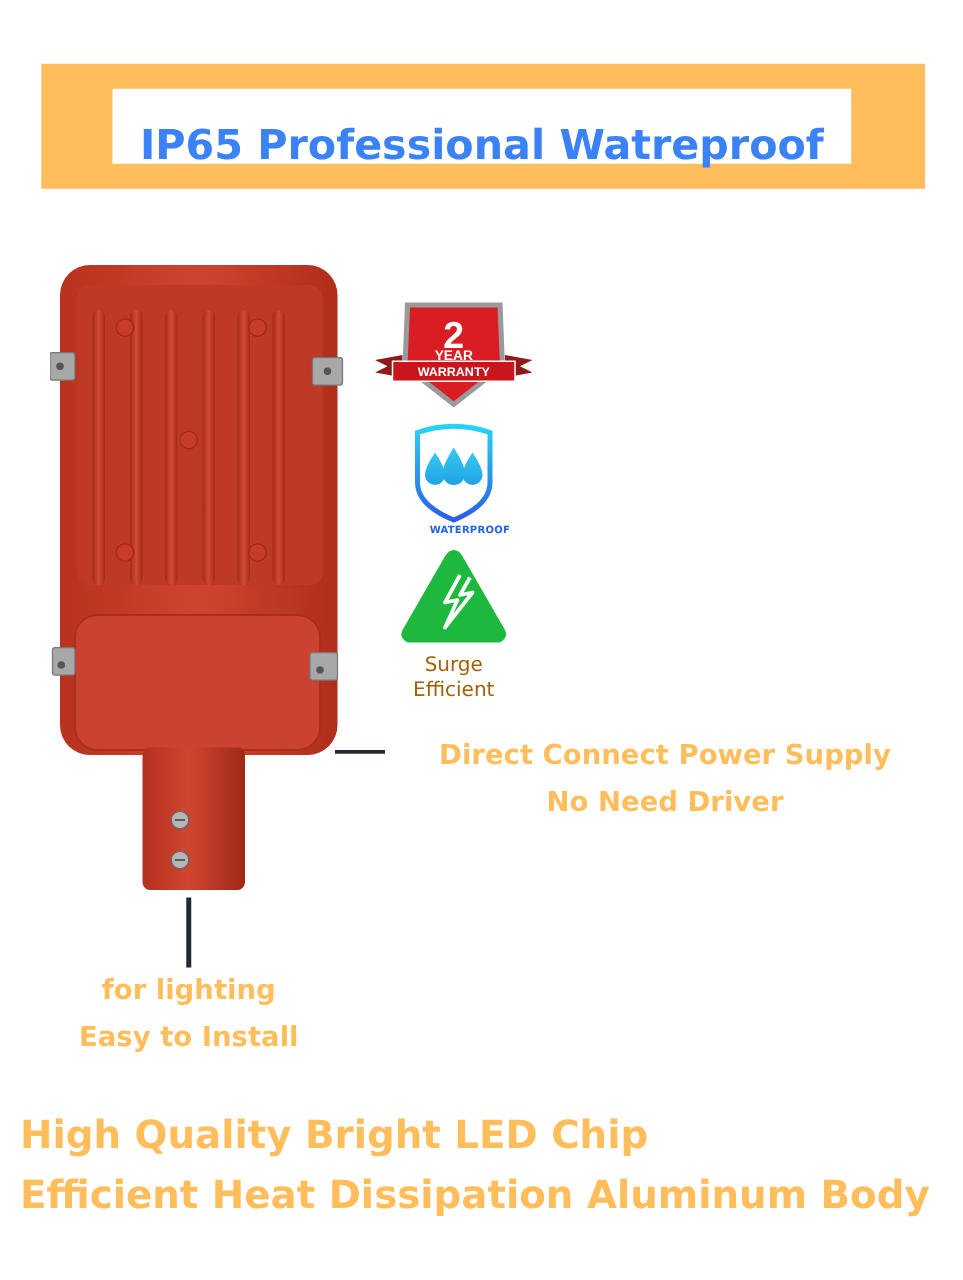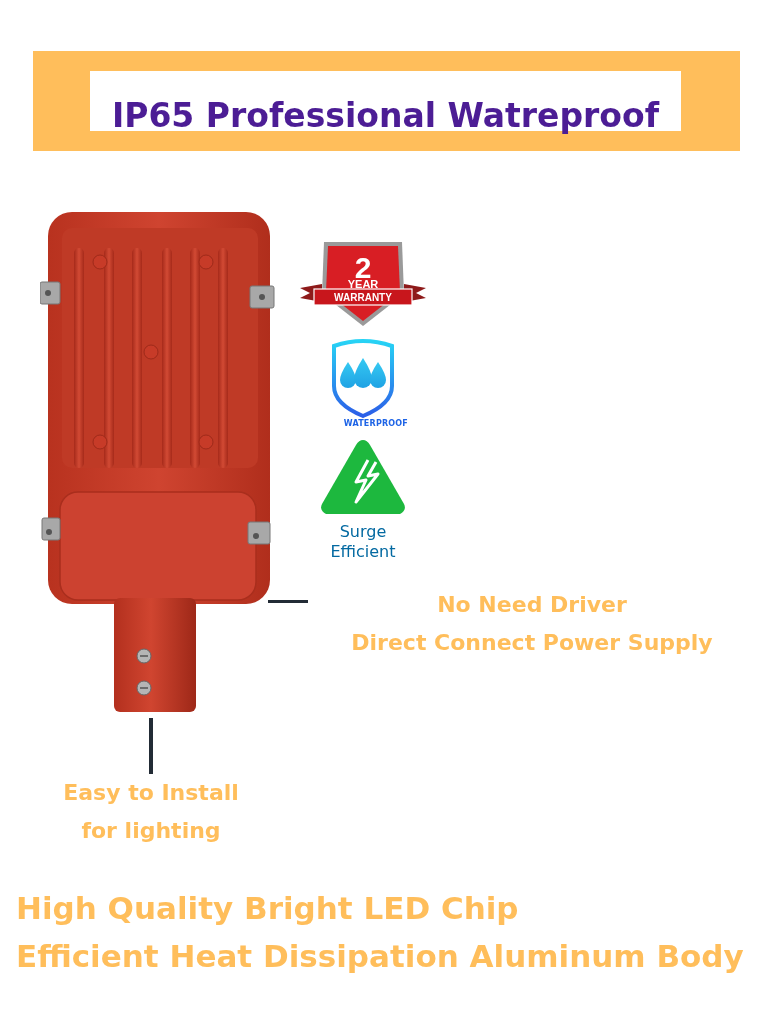--- a/index.html
+++ b/index.html
@@ -1,30 +1,30 @@
 <!DOCTYPE html>
 <html><head>
 <meta charset="utf-8">
 <style>
   html, body { margin:0; padding:0; background:#ffffff; }
   body { width:770px; height:1024px; position:relative; overflow:hidden;
          font-family:"DejaVu Sans", "Liberation Sans", sans-serif; }
   .banner { position:absolute; left:33px; top:51px; width:707px; height:100px; background:#FFBE5B; }
   .banner-inner { position:absolute; left:57px; top:20px; width:591px; height:60px; background:#fff;
                   display:flex; align-items:center; justify-content:center; }
-  .banner-title { font-weight:bold; font-size:33px; color:#4c1d95; letter-spacing:0px; white-space:nowrap;margin-top:28px; }
+  .banner-title { font-weight:bold; font-size:33px; color:#3b82f6; letter-spacing:0px; white-space:nowrap;margin-top:28px; }
 
   .lamp { position:absolute; left:40px; top:210px; width:240px; height:510px; }
   .badge-warranty { position:absolute; left:300px; top:236px; width:126px; height:92px; }
   .badge-water { position:absolute; left:328px; top:336px; width:70px; height:96px; }
   .badge-water-label { position:absolute; left:318px; top:419px; width:90px; text-align:right;
                        font-size:8px; font-weight:bold; color:#1E64E6; letter-spacing:0.2px; }
   .badge-surge { position:absolute; left:318px; top:438px; width:90px; height:80px; }
   .surge-label { position:absolute; left:310px; top:522px; width:106px; text-align:center;
-                 font-size:16px; color:#0369a1; line-height:20px; }
+                 font-size:16px; color:#a16207; line-height:20px; }
 
   .connector-h { position:absolute; left:268px; top:600px; width:40px; height:3px; background:#222b35; }
   .connector-v { position:absolute; left:149px; top:718px; width:4px; height:56px; background:#222b35; }
 
   .power-text { position:absolute; left:322px; top:586px; width:420px; text-align:center;
                 font-weight:bold; font-size:22px; line-height:38px; color:#FFBE5B; }
   .install-text { position:absolute; left:40px; top:774px; width:222px; text-align:center;
                   font-weight:bold; font-size:22px; line-height:38px; color:#FFBE5B; }
   .feature-text { position:absolute; left:16px; top:884px; width:760px;
                   font-weight:bold; font-size:31px; line-height:48px; color:#FFBE5B; white-space:nowrap; }
@@ -141,25 +141,25 @@
 </svg>
 <div class="surge-label">
   <div>Surge</div>
   <div>Efficient</div>
 </div>
 
 <div class="connector-h"></div>
 <div class="connector-v"></div>
 
 <div class="power-text">
+  <div>Direct Connect Power Supply</div>
   <div>No Need Driver</div>
-  <div>Direct Connect Power Supply</div>
 </div>
 
 <div class="install-text">
+  <div>for lighting</div>
   <div>Easy to Install</div>
-  <div>for lighting</div>
 </div>
 
 <div class="feature-text">
   <div>High Quality Bright LED Chip</div>
   <div>Efficient Heat Dissipation Aluminum Body</div>
 </div>
 
 </body></html>

